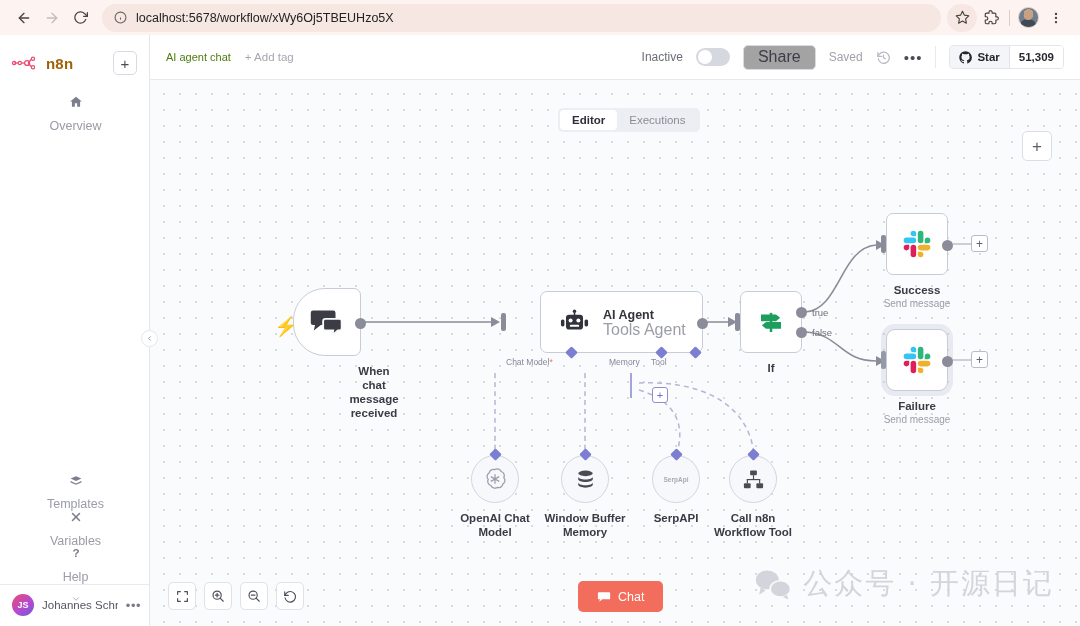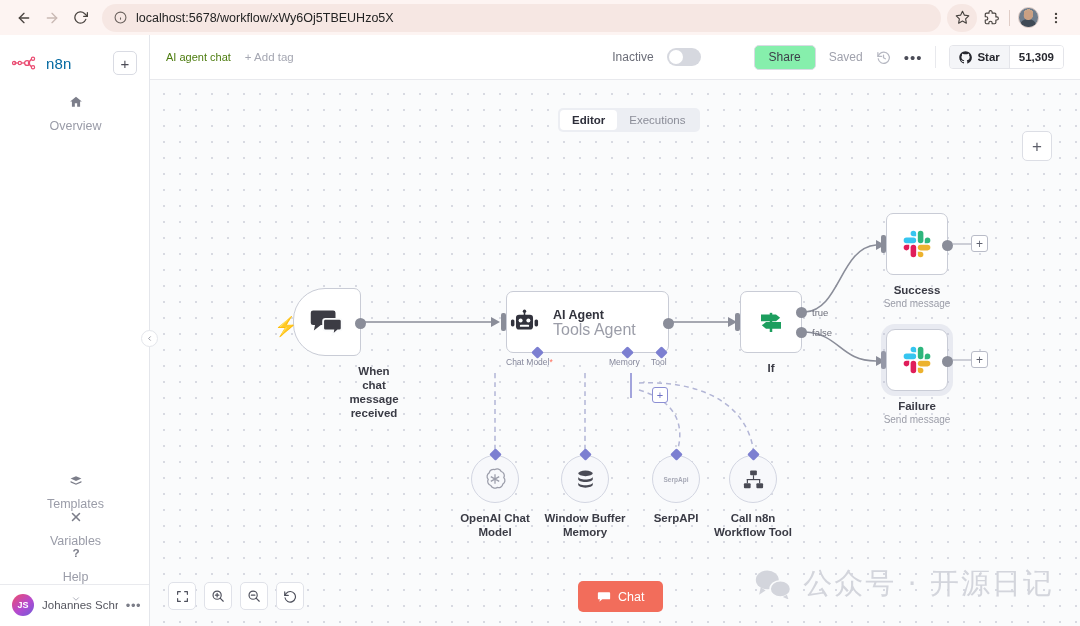--- a/index.html
+++ b/index.html
@@ -50,21 +50,21 @@
 
   
   .sidebar {
     position: absolute; left: 0; top: 0; width: 150px; height: 591px;
     background: #fff; border-right: 1px solid #e4e6eb;
     display: flex; flex-direction: column;
   }
   .sb-top { padding: 12px 12px 0 12px; }
   .sb-logo-row { display: flex; align-items: center; justify-content: space-between; height: 32px; }
   .sb-logo { display: flex; align-items: center; gap: 6px; }
-  .sb-logo-text { font-size: 15px; font-weight: 400; color: #0369a1; letter-spacing: .2px; }
+  .sb-logo-text { font-size: 15px; font-weight: 700; color: #a16207; letter-spacing: .2px; }
   .plus-square {
     width: 24px; height: 24px; border: 1px solid #d9dbe3; border-radius: 5px;
     display: flex; align-items: center; justify-content: center; color: #4b4b55;
     font-size: 15px; line-height: 1; background: #fff;
   }
   .sb-item {
     display: flex; align-items: center; gap: 10px; height: 30px;
     padding: 0 10px 0 12px; margin: 6px 6px; border-radius: 5px;
     color: #9a9ca8; font-size: 12.5px; flex-direction: column;
   }
@@ -103,22 +103,22 @@
   .toggle {
     width: 34px; height: 18px; border-radius: 9px; background: #d6d8df;
     position: relative; flex: none;
   }
   .toggle::after {
     content: ""; position: absolute; left: 2px; top: 2px; width: 14px; height: 14px;
     border-radius: 50%; background: #fff;
   }
   .btn-share {
     height: 25px; padding: 0 14px; border: 1px solid #d9dbe3; border-radius: 5px;
-    background: #86efac; font-size: 12px; color: #3c3d48;
-    display: flex; align-items: center; margin-left: 40px;
+    background: #a3a3a3; font-size: 16px; color: #3c3d48;
+    display: flex; align-items: center;
   }
   .saved-text { font-size: 12px; color: #a0a2ad; }
   .hdr-icon { color: #b6b8c2; display: flex; align-items: center; }
   .hdr-dots { color: #4b4c57; font-size: 15px; letter-spacing: 1px; }
   .hdr-sep { width: 1px; height: 22px; background: #e8e9ed; }
   .star-badge { display: flex; height: 24px; border-radius: 4px; overflow: hidden; border: 1px solid #e4e5ea; }
   .star-badge .gh {
     display: flex; align-items: center; gap: 5px; padding: 0 9px;
     background: #f4f5f8; font-size: 11.5px; font-weight: 600; color: #27282f;
   }
@@ -164,21 +164,21 @@
   }
   .node-title { font-size: 11.5px; color: #3a3b45; font-weight: 600; line-height: 14px; }
   .node-sub { font-size: 10px; color: #9b9da8; line-height: 13px; }
 
   .trigger-box {
     width: 68px; height: 68px; border-radius: 32px 7px 7px 32px;
     justify-content: center;
   }
   .bolt { position: absolute; left: -20px; top: 26px; color: #ff6d5a; font-size: 19px; }
 
-  .agent-box { width: 163px; height: 62px; padding-left: 2px; gap: 13px; }
+  .agent-box { width: 163px; height: 62px; padding-left: 18px; gap: 13px; margin-left: 34px; }
   .agent-text-t { font-size: 12.5px; color: #32333d; font-weight: 600; line-height: 15px; }
   .agent-text-s { font-size: 16px; color: #9b9da8; line-height: 14px; }
 
   .if-box { width: 62px; height: 62px; justify-content: center; }
   .slack-box { width: 62px; height: 62px; justify-content: center; }
   .node-selected {
     box-shadow: 0 0 0 5px rgba(180,186,210,.26); border-radius: 9px;
   }
 
   

